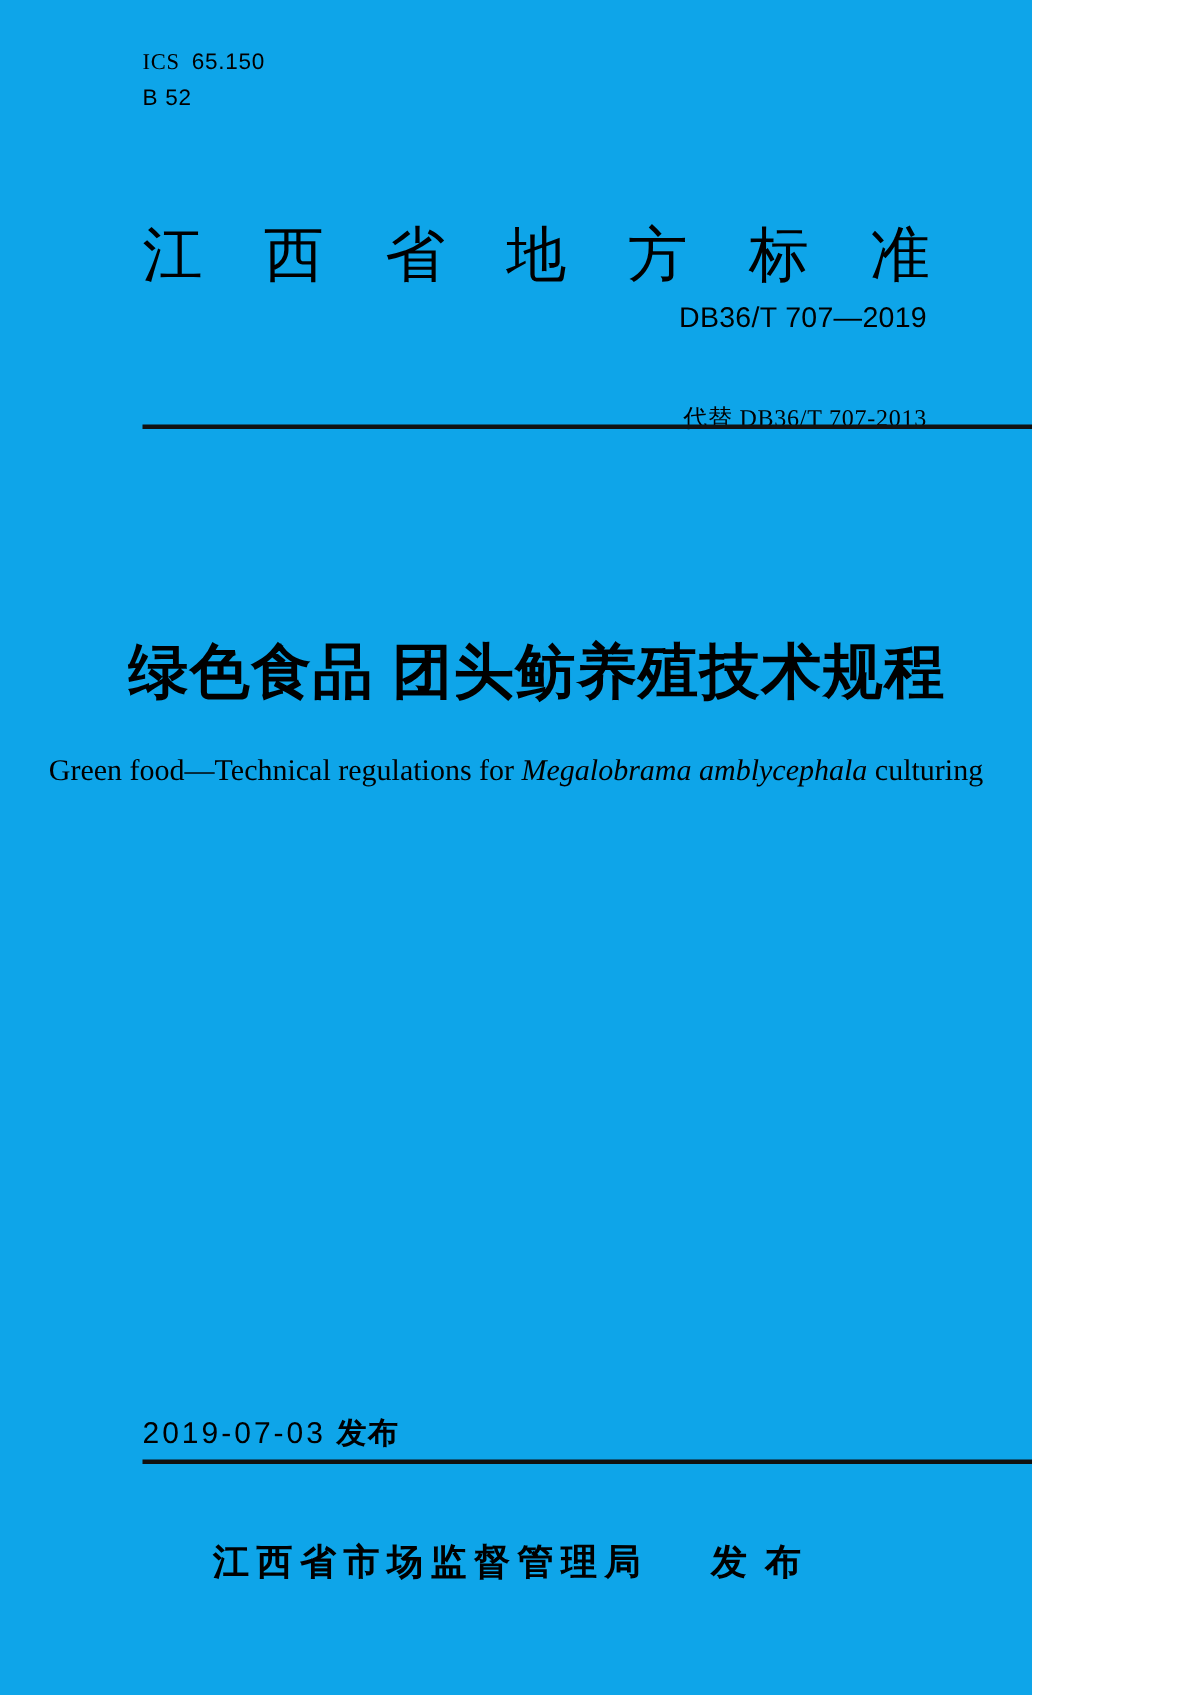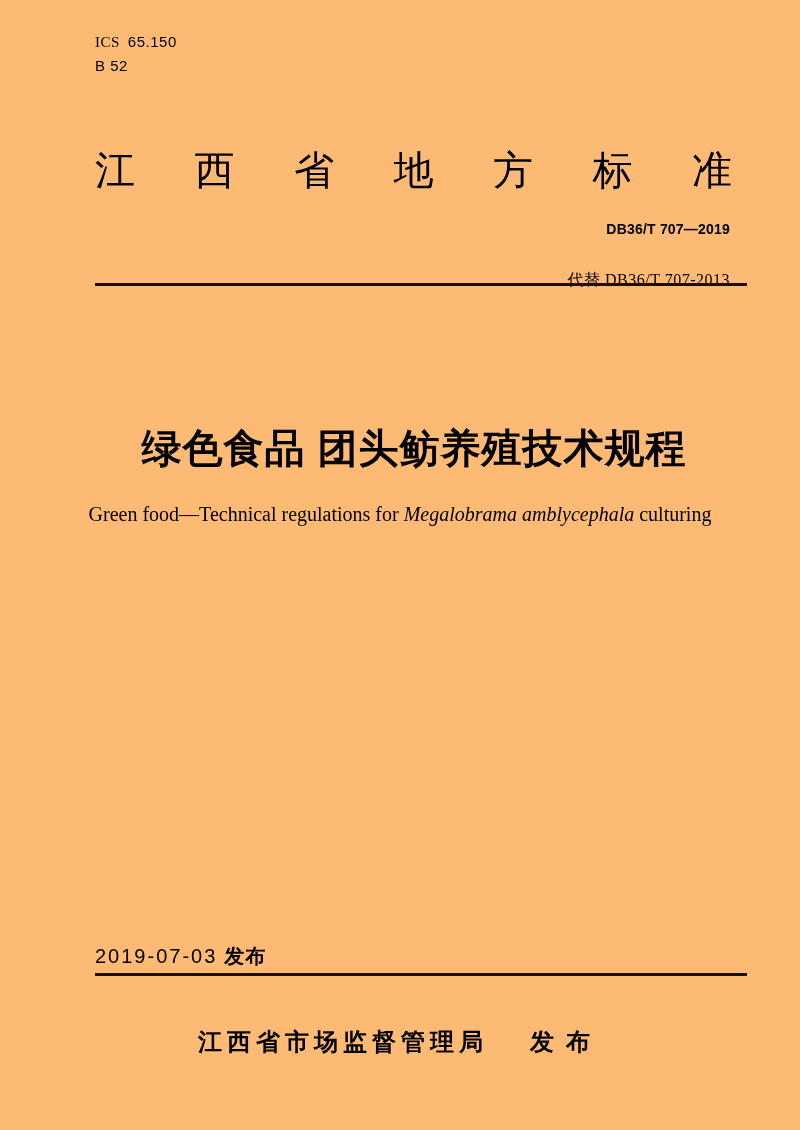--- a/index.html
+++ b/index.html
@@ -3,22 +3,22 @@
 <meta charset="utf-8">
 <style>
   html, body { margin: 0; padding: 0; background: #ffffff; }
   body {
     width: 800px; height: 1130px;
     font-family: "Liberation Sans", "DejaVu Sans", sans-serif;
     color: #000;
   }
   .page {
     position: relative;
-    width: 800px; height: 1130px;
-    background: #fdba74;
+    width: 688px; height: 1130px;
+    background: #0ea5e9;
     overflow: hidden;
   }
 
   
   .ics-block {
     position: absolute; left: 95px; top: 30px;
     font-size: 15px; line-height: 23px; letter-spacing: 0.5px;
   }
   .ics-prefix { font-family: "Liberation Serif", "DejaVu Serif", serif; margin-right: 8px; }
 
@@ -31,22 +31,22 @@
   }
 
   
   .standard-name {
     position: absolute; left: 95px; right: 68px; top: 147px;
     display: flex; justify-content: space-between;
     font-size: 40px; line-height: 46px; font-weight: 500;
   }
 
   .standard-number {
-    position: absolute; right: 70px; top: 216px;
-    font-size: 14px; line-height: 26px; font-weight: bold;
+    position: absolute; right: 70px; top: 200px;
+    font-size: 19px; line-height: 26px; font-weight: normal;
     letter-spacing: 0.2px;
   }
   .replaces-note {
     position: absolute; right: 70px; top: 241px;
     font-family: "Liberation Serif", "DejaVu Serif", serif;
     font-size: 16px; line-height: 20px; letter-spacing: 0.5px; margin-top: 29px;
   }
 
   .rule { position: absolute; left: 95px; width: 652px; height: 3px; background: #111; }
   .rule-top    { top: 283px; }

